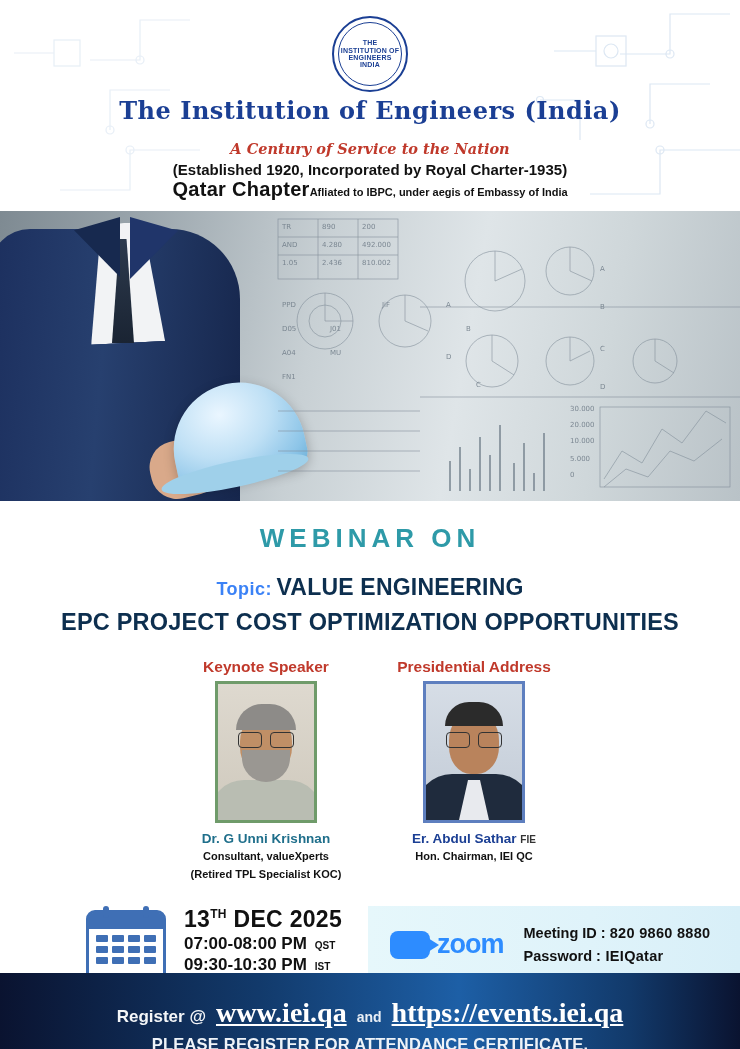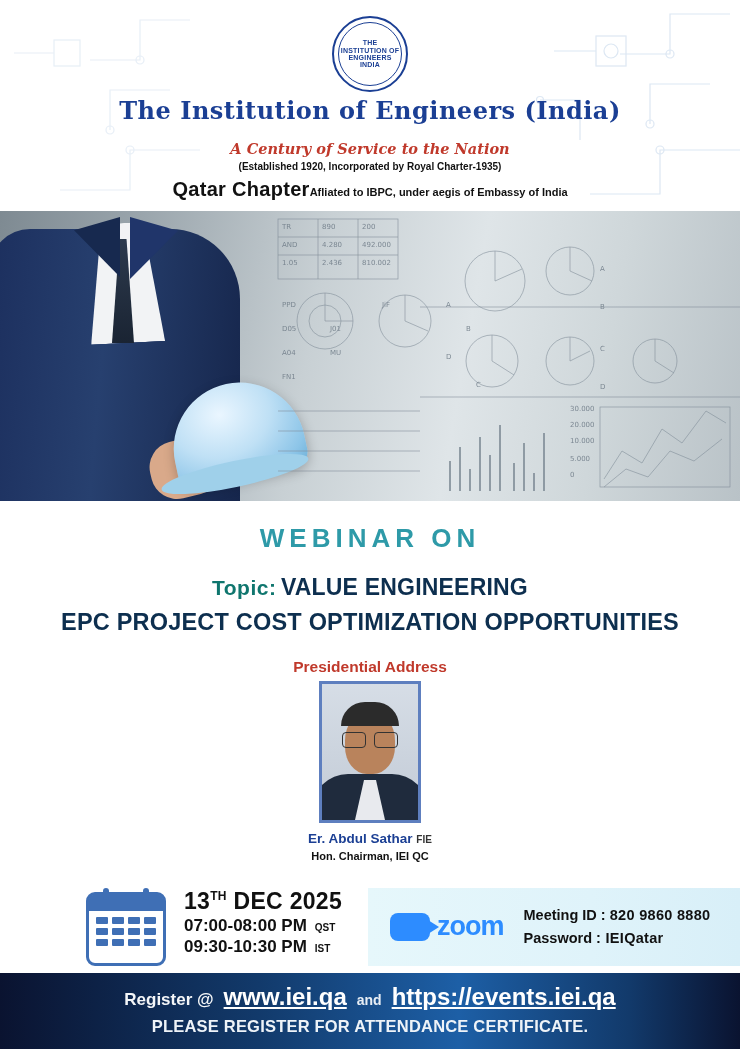--- a/index.html
+++ b/index.html
@@ -20,21 +20,21 @@
   .seal{width:72px;height:72px;border-radius:50%;border:2px solid #1b3f94;position:relative;
         background:#fff;display:flex;align-items:center;justify-content:center;}
   .seal:before{content:"";position:absolute;inset:4px;border-radius:50%;border:1px solid #1b3f94;}
   .seal-inner{font-size:7px;color:#1b3f94;text-align:center;line-height:1.05;font-weight:bold;
               letter-spacing:.2px;padding:0 6px;}
   .org-name{position:absolute;top:96px;left:0;right:0;text-align:center;
             font-family:"DejaVu Serif", serif;font-weight:bold;font-style:normal;
             font-size:24px;color:#1b3f94;letter-spacing:.5px;}
   .tagline{position:absolute;top:140px;left:0;right:0;text-align:center;
            font-family:"DejaVu Serif", serif;font-style:italic;font-size:14.5px;color:#c0392b;font-weight:bold;}
-  .estd{position:absolute;top:161px;left:0;right:0;text-align:center;font-size:10px;color:#111;font-weight:bold;}
+  .estd{position:absolute;top:161px;left:0;right:0;text-align:center;font-size:15px;color:#111;font-weight:bold;}
   .chapter-row{position:absolute;top:178px;left:0;right:0;display:flex;justify-content:center;align-items:baseline;gap:0;}
   .chapter{font-size:20px;font-weight:bold;color:#111;letter-spacing:.3px;}
   .affil{font-size:11px;color:#111;font-weight:bold;}
 
   
   .banner{position:relative;height:290px;overflow:hidden;}
   .banner-bg{position:absolute;inset:0;
      background:linear-gradient(100deg,#7e8a92 0%,#9aa5ac 18%,#c8d0d4 42%,#dfe5e8 62%,#cfd7da 80%,#b9c2c7 100%);}
   .engineer{position:absolute;left:0;top:0;width:300px;height:290px;}
   .suit{position:absolute;left:-10px;top:18px;width:250px;height:272px;
@@ -53,21 +53,21 @@
           border-radius:66px 66px 16px 16px;transform:rotate(-12deg);box-shadow:0 4px 12px rgba(0,0,0,.25);}
   .helmet-brim{position:absolute;left:160px;top:250px;width:150px;height:26px;background:#9fd0ea;
                border-radius:50%;transform:rotate(-12deg);}
   .hand{position:absolute;left:150px;top:228px;width:70px;height:58px;background:#d9a98a;border-radius:26px;
         transform:rotate(-14deg);}
   .charts{position:absolute;left:270px;top:0;right:0;bottom:0;opacity:.95;}
 
   
   .webinar{ text-align:center;margin-top:22px;font-size:26px;letter-spacing:5px;color:#2e9aa8;font-weight:bold;}
   .topic-row{margin-top:20px;text-align:center;}
-  .topic-label{font-size:21px;color:#0f766e;font-weight:bold;letter-spacing:.5px;}
+  .topic-label{font-size:18px;color:#3b82f6;font-weight:bold;letter-spacing:.5px;}
   .topic-main{font-size:23px;color:#0d2f4f;font-weight:bold;letter-spacing:.2px;}
   .topic-sub{margin-top:8px;text-align:center;font-size:23.5px;color:#0d2f4f;font-weight:bold;letter-spacing:.2px;}
 
   
   .speakers{display:flex;justify-content:center;gap:48px;margin-top:22px;}
   .sp{width:160px;text-align:center;}
   .sp-role{font-size:15.5px;color:#c0392b;font-weight:bold;margin-bottom:5px;}
   .photo{width:96px;height:136px;margin:0 auto;border:3px solid #4f7fd0;background:#cfd4e3;position:relative;overflow:hidden;}
   .photo.g{border-color:#6f9b6a;}
   .photo.b{border-color:#5e7fbf;}
@@ -113,23 +113,23 @@
   .zoom-cam{width:40px;height:28px;background:#2d8cff;border-radius:8px;position:relative;}
   .zoom-cam:after{content:"";position:absolute;right:-9px;top:7px;border-style:solid;border-width:7px 0 7px 11px;border-color:transparent transparent transparent #2d8cff;}
   .zoom-word{font-size:27px;color:#2d8cff;font-weight:bold;letter-spacing:-1px;}
   .zoom-info div{font-size:14.5px;font-weight:bold;color:#111;line-height:1.55;}
   .zoom-info .val{letter-spacing:.3px;}
 
   
   .footer{position:absolute;left:0;right:0;bottom:0;height:76px;
           background:linear-gradient(90deg,#0a1330 0%,#123a6b 35%,#1d5fa6 62%,#123a6b 85%,#0a1330 100%);
           color:#fff;}
-  .f-line1{display:flex;justify-content:center;align-items:baseline;gap:10px;padding-top:10px;}
+  .f-line1{display:flex;justify-content:center;align-items:baseline;gap:10px;padding-top:24px;}
   .f-reg{font-size:17px;font-weight:bold;color:#f4f6f8;}
-  .f-url{font-size:24px;font-weight:bold;color:#ffffff;}
+  .f-url{font-size:28px;font-weight:bold;color:#ffffff;font-family:Liberation Serif, serif;}
   .f-and{font-size:14px;font-weight:bold;color:#e8eef5;}
   .f-line2{text-align:center;font-size:16.5px;font-weight:bold;color:#eef3f8;margin-top:6px;letter-spacing:.2px;}
 </style>
 </head>
 <body>
 
 <div class="poster">
 
   <div class="header">
     <svg class="circuit-left" viewBox="0 0 200 211">
@@ -253,20 +253,33 @@
   <div class="webinar">WEBINAR ON</div>
   <div class="topic-row">
     <span class="topic-label">Topic:</span>
     <span class="topic-main">VALUE ENGINEERING</span>
   </div>
   <div class="topic-sub">EPC PROJECT COST OPTIMIZATION OPPORTUNITIES</div>
 
   <div class="speakers">
 
 
+    <div class="sp">
+      <div class="sp-role">Keynote Speaker</div>
+      <div class="photo p2 g">
+        <div class="bod2"></div>
+        <div class="face f2"></div>
+        <div class="beard2"></div>
+        <div class="hair2"></div>
+        <div class="glass"></div>
+      </div>
+      <div class="sp-name blue">Dr. G Unni Krishnan</div>
+      <div class="sp-desc">Consultant, valueXperts</div>
+      <div class="sp-desc">(Retired TPL Specialist KOC)</div>
+    </div>
 
     <div class="sp">
       <div class="sp-role">Presidential Address</div>
       <div class="photo p3 b">
         <div class="bod3"></div>
         <div class="shirt3"></div>
         <div class="face f3"></div>
         <div class="hair3"></div>
         <div class="glass"></div>
       </div>

